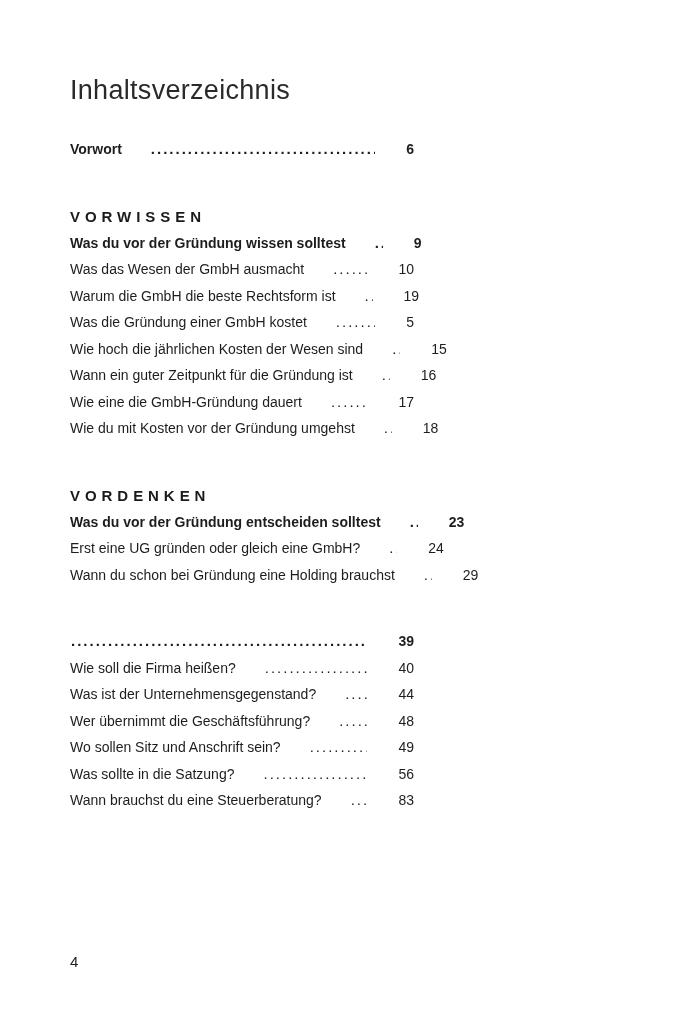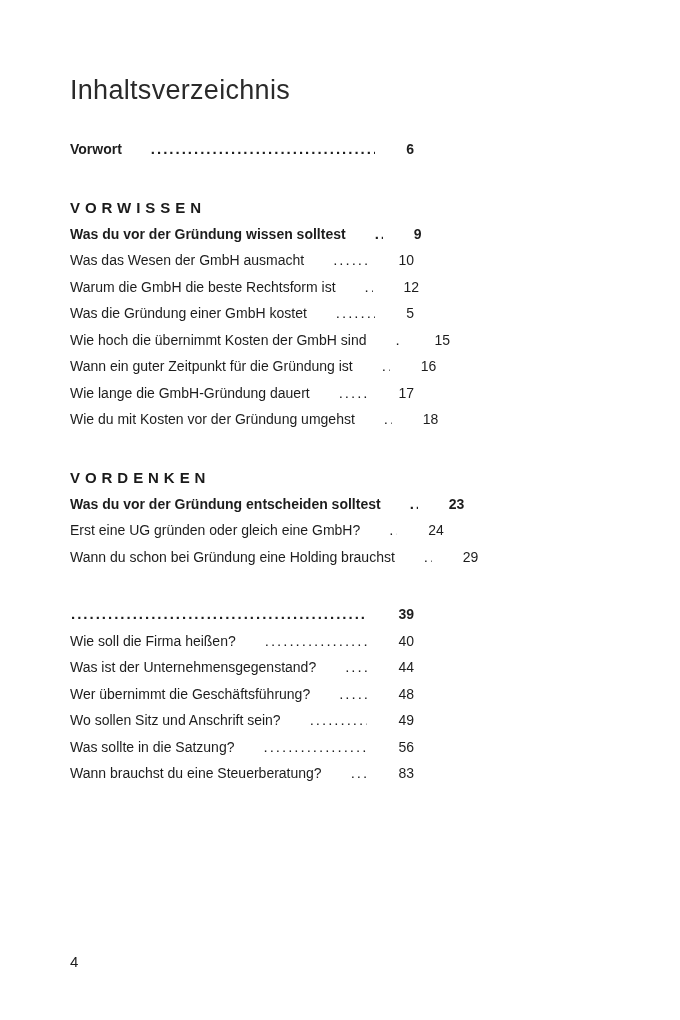--- a/index.html
+++ b/index.html
@@ -42,21 +42,21 @@
     min-width: 8px;
     margin: 0 1px;
   }
   .leader::after {
     content: "......................................................................................................................................................";
     letter-spacing: 2px;
     font-size: 15px;
   }
   .pg { flex: 0 0 auto; padding-left: 2px; }
   .bold { font-weight: 700; }
-  .section { margin-top: 31px; }
+  .section { margin-top: 40px; }
   .section-heading {
     font-size: 15px;
     font-weight: 700;
     letter-spacing: 0.33em;
     line-height: 27px;
     color: #1a1a1a;
   }
   .footer-page {
     position: absolute;
     left: 70px;
@@ -89,39 +89,39 @@
           <span class="pg">9</span>
         </div>
         <div class="row">
           <span class="t">Was das Wesen der GmbH ausmacht</span>
           <span class="leader"></span>
           <span class="pg">10</span>
         </div>
         <div class="row">
           <span class="t">Warum die GmbH die beste Rechtsform ist</span>
           <span class="leader"></span>
-          <span class="pg">12</span>
+          <span class="pg">19</span>
         </div>
         <div class="row">
           <span class="t">Was die Gründung einer GmbH kostet</span>
           <span class="leader"></span>
           <span class="pg">5</span>
         </div>
         <div class="row">
-          <span class="t">Wie hoch die übernimmt Kosten der GmbH sind</span>
+          <span class="t">Wie hoch die jährlichen Kosten der Wesen sind</span>
           <span class="leader"></span>
           <span class="pg">15</span>
         </div>
         <div class="row">
           <span class="t">Wann ein guter Zeitpunkt für die Gründung ist</span>
           <span class="leader"></span>
           <span class="pg">16</span>
         </div>
         <div class="row">
-          <span class="t">Wie lange die GmbH-Gründung dauert</span>
+          <span class="t">Wie eine die GmbH-Gründung dauert</span>
           <span class="leader"></span>
           <span class="pg">17</span>
         </div>
         <div class="row">
           <span class="t">Wie du mit Kosten vor der Gründung umgehst</span>
           <span class="leader"></span>
           <span class="pg">18</span>
         </div>
       </div>
 

